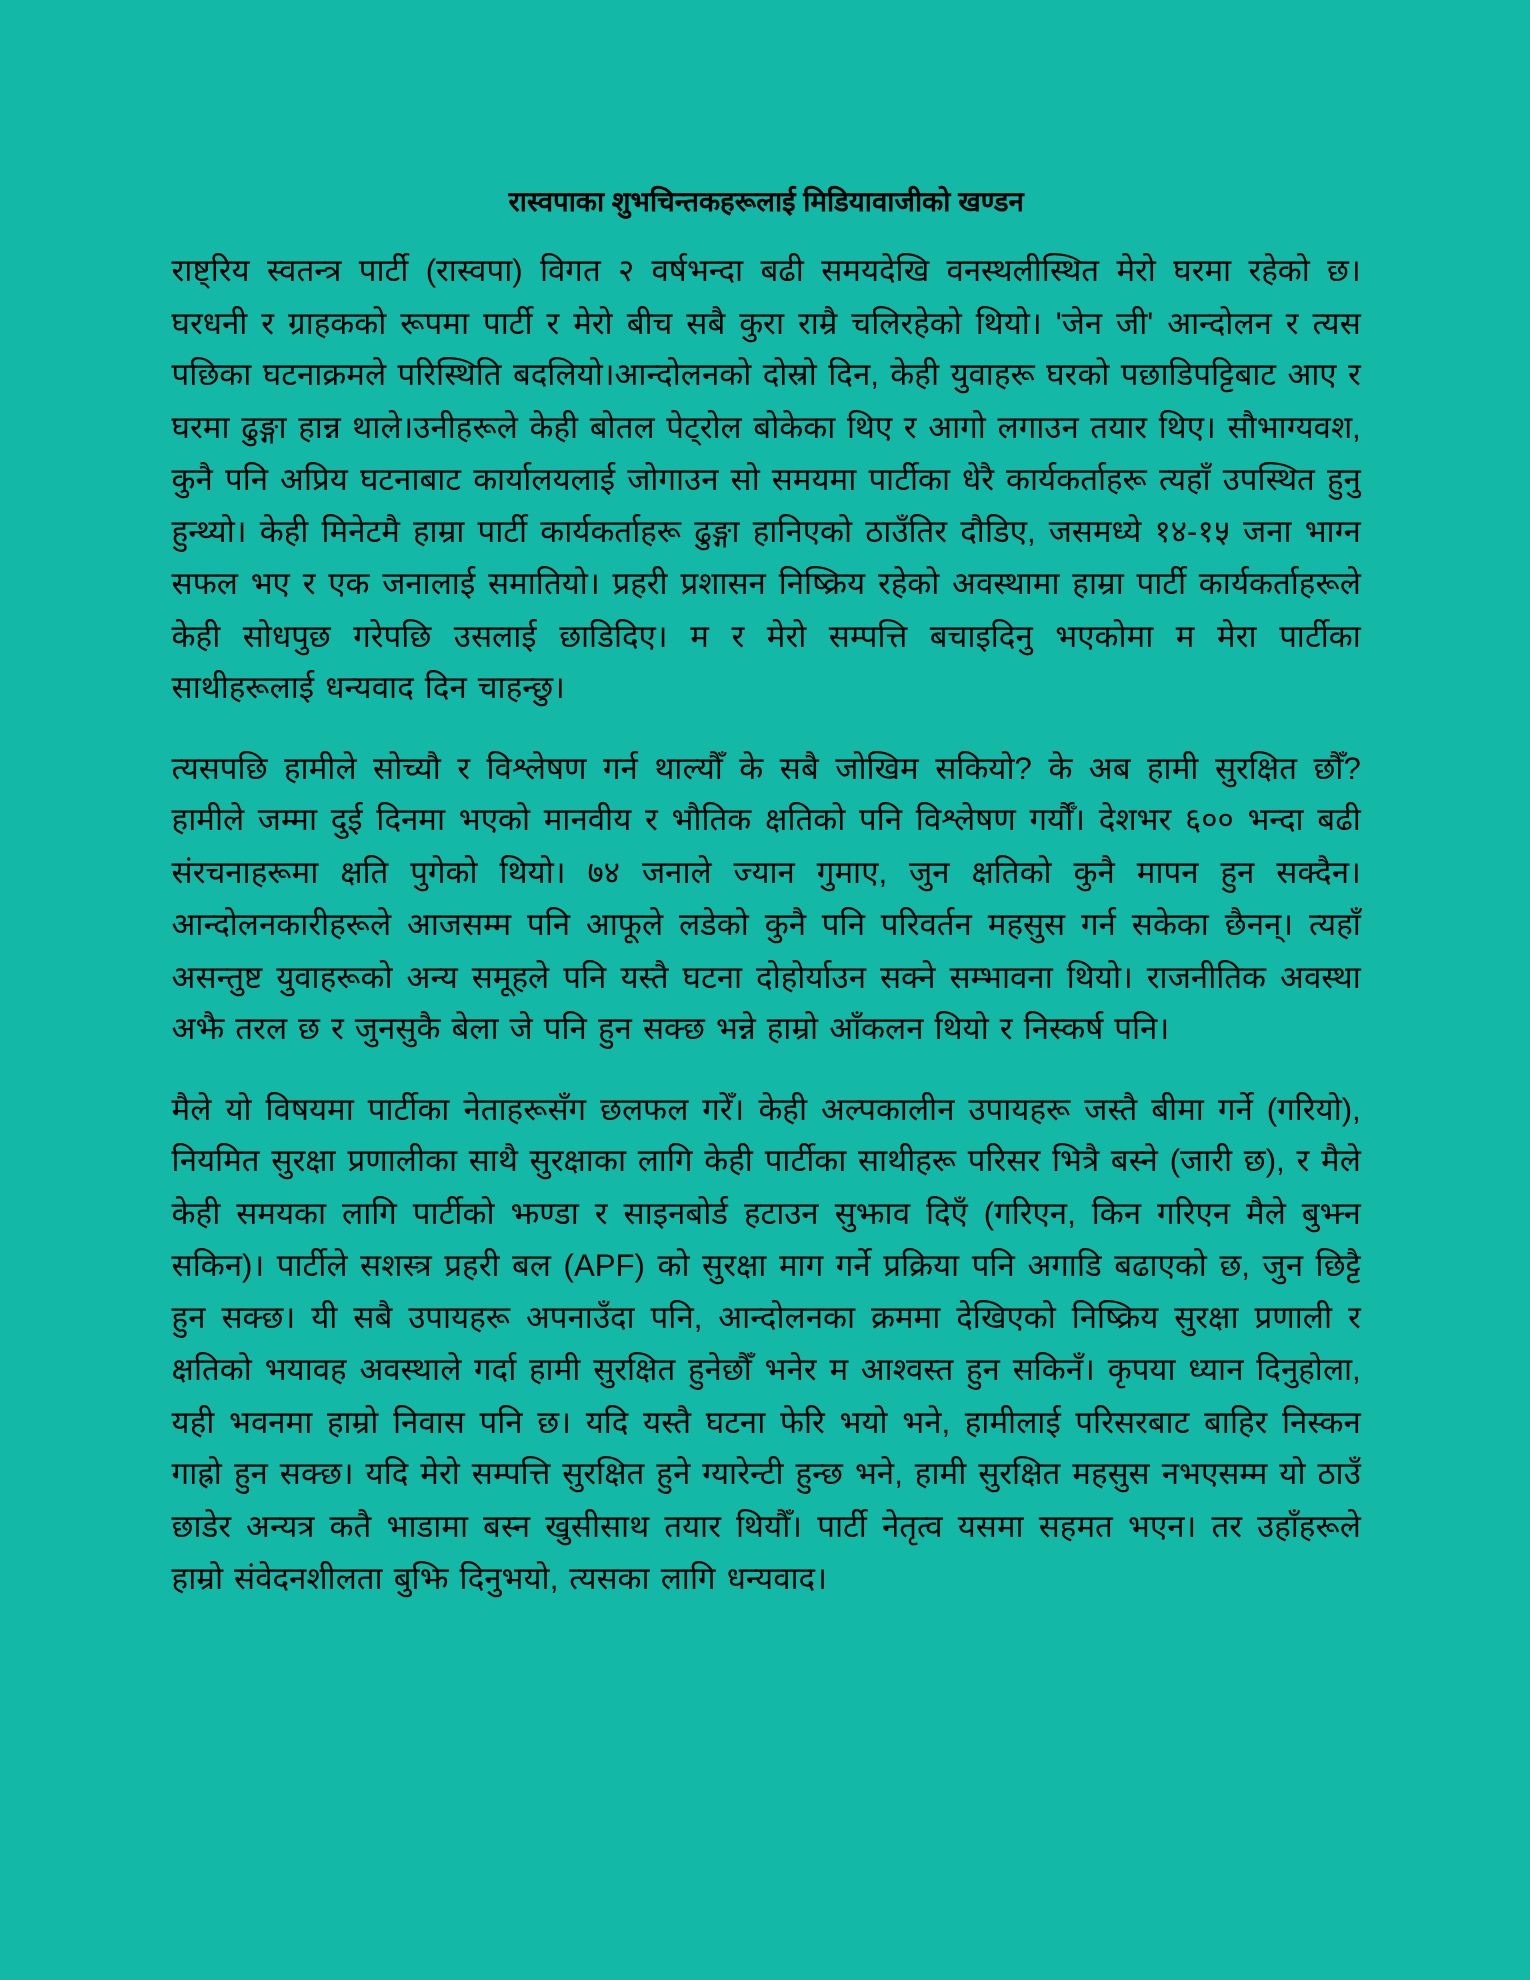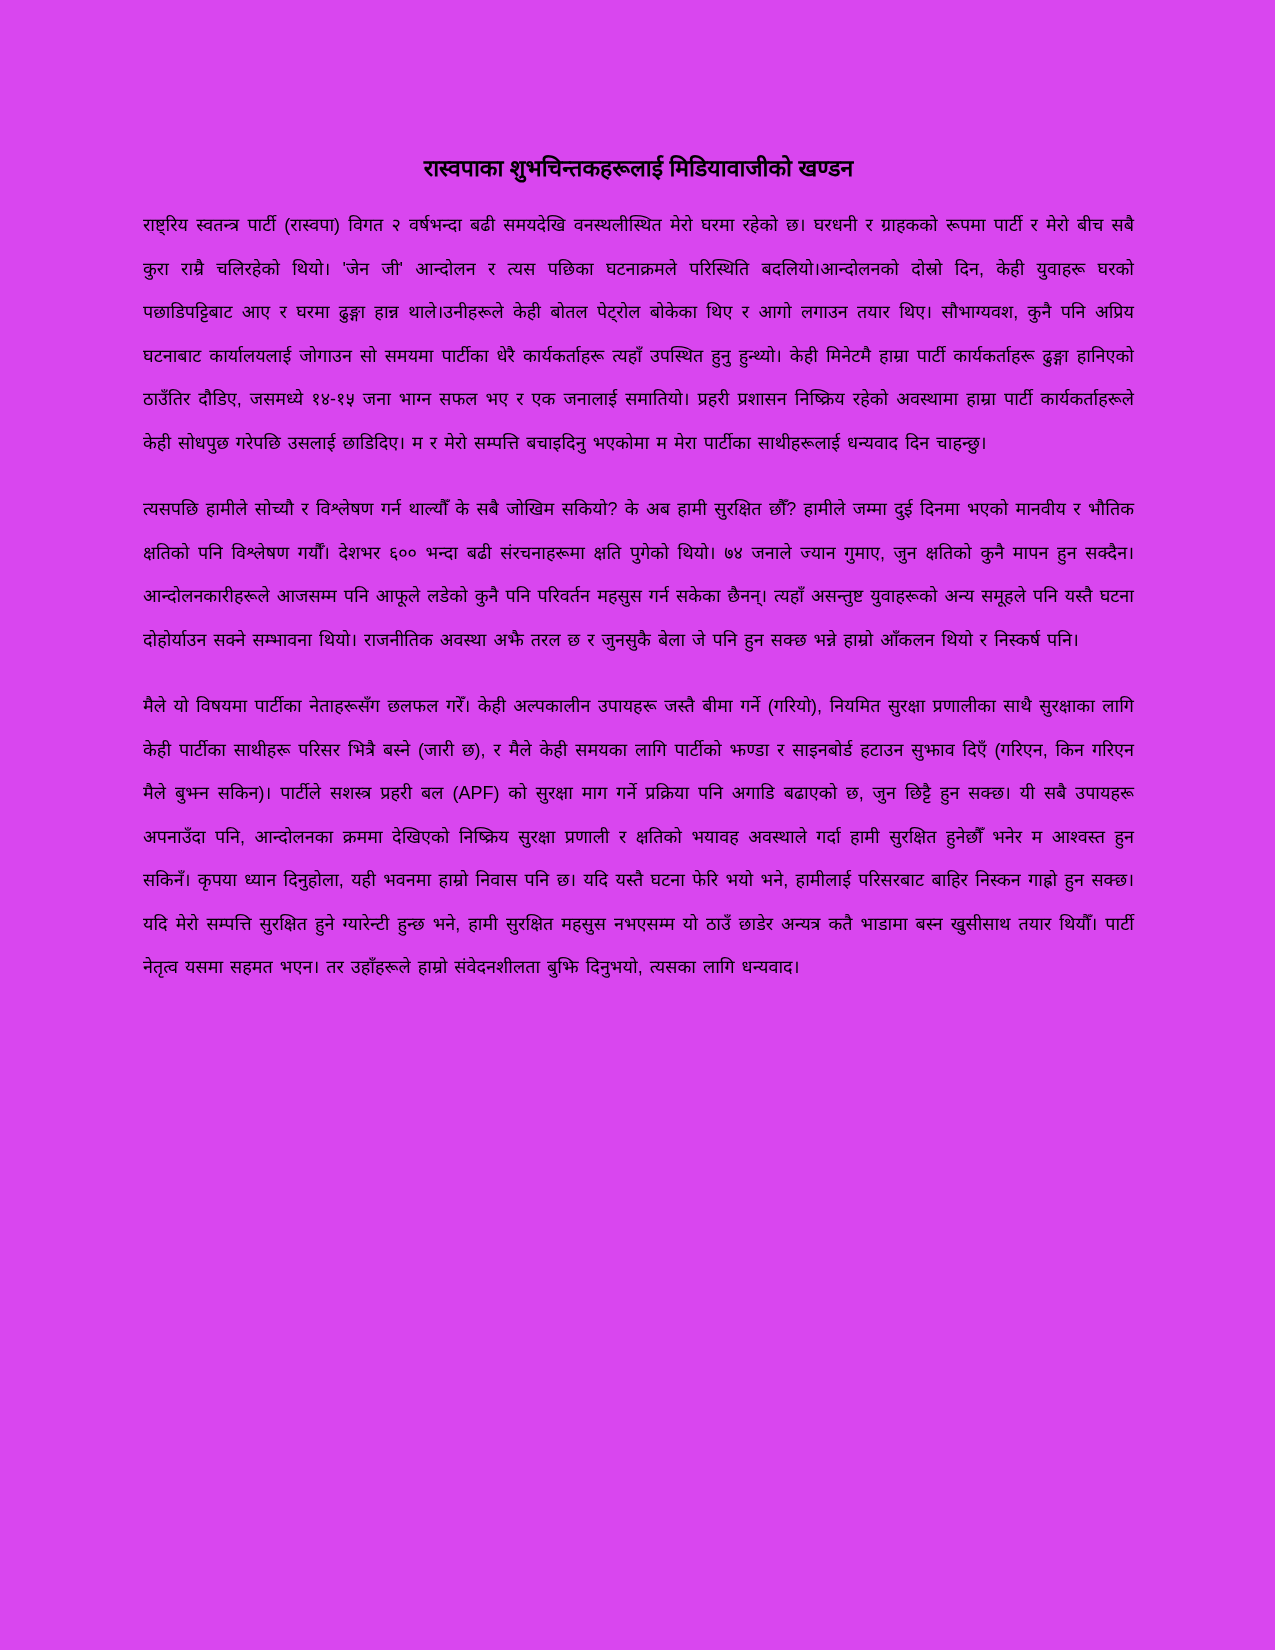--- a/index.html
+++ b/index.html
@@ -13,32 +13,32 @@
     background: #ffffff;
     color: #000000;
     font-family: "Liberation Sans", sans-serif;
     overflow: hidden;
   }
   .page {
     box-sizing: border-box;
     width: 1275px;
     height: 1650px;
     padding: 146px 141px 0 143px;
-    background: #d946ef;
+    background: #14b8a6;
   }
   .doc-title {
     font-size: 23px;
     font-weight: 700;
     text-align: center;
     margin: 0 0 14px 0;
     line-height: 44px;
     color: #000000;
   }
   .doc-para {
-    font-size: 18px;
+    font-size: 26px;
     line-height: 43.5px;
     text-align: justify;
     text-justify: inter-word;
     margin: 0 0 23px 0;
     color: #000000;
     word-spacing: 2px;
   }
 </style>
 </head>
 <body>

